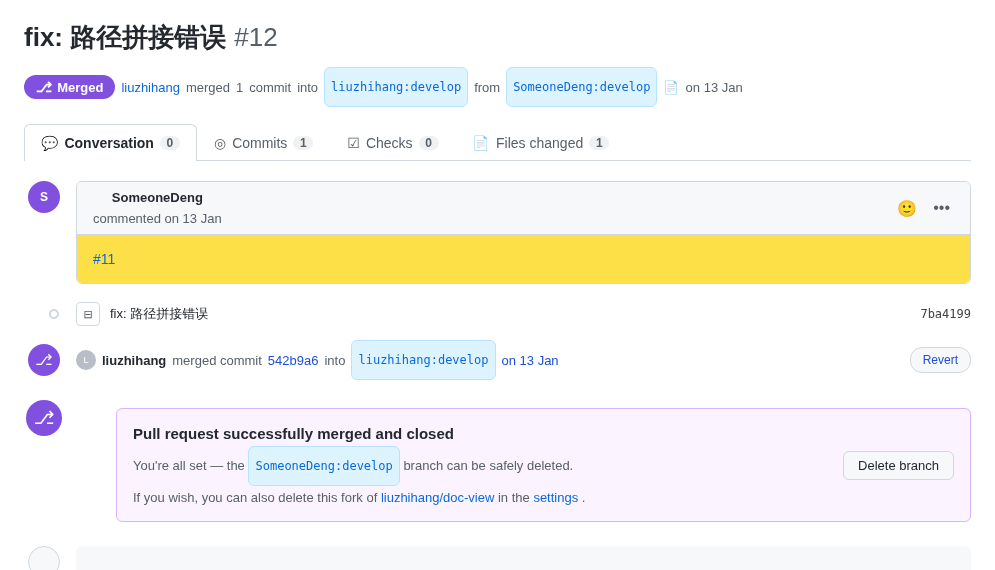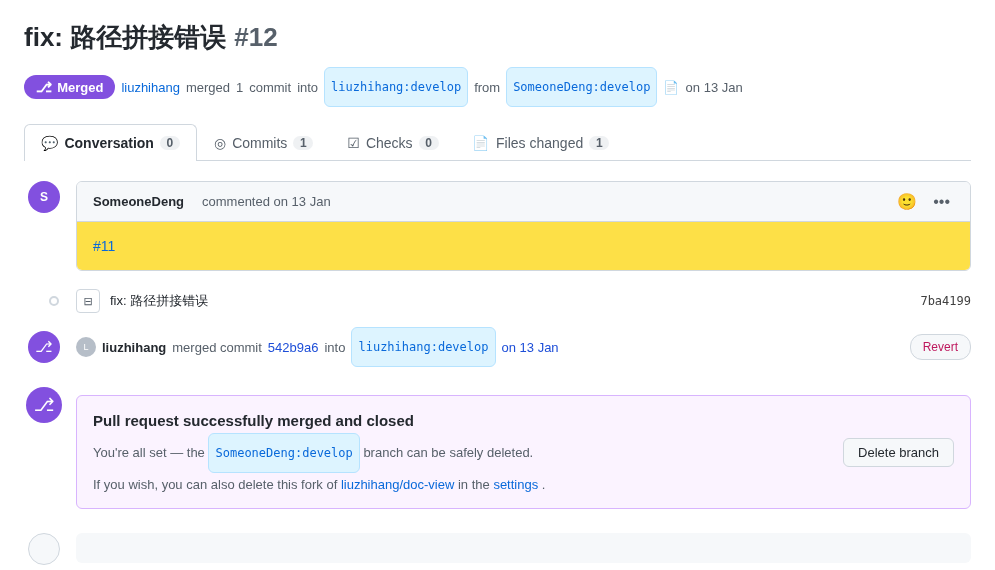--- a/index.html
+++ b/index.html
@@ -14,21 +14,21 @@
     
     .pr-title {
       font-size: 26px;
       font-weight: 400;
       margin-bottom: 12px;
       display: flex;
       align-items: center;
       gap: 8px;
     }
     .pr-title-text { font-weight: 600; }
-    .pr-number { color: #57606a; font-weight: 700; }
+    .pr-number { color: #57606a; font-weight: 400; }
 
     .pr-meta {
       display: flex;
       align-items: center;
       gap: 6px;
       font-size: 13px;
       color: #57606a;
       margin-bottom: 16px;
       flex-wrap: wrap;
     }
@@ -144,23 +144,24 @@
       display: flex;
       align-items: center;
       justify-content: space-between;
       background: #f6f8fa;
       border-bottom: 1px solid #d0d7de;
       padding: 8px 16px;
     }
     .comment-header-left {
       display: flex;
       align-items: center;
-      gap: 18px;
-      font-size: 13px;
-      color: #57606a;
+      gap: 6px;
+      font-size: 13px;
+      color: #57606a;
+      flex-direction: column;
     }
     .comment-header-left strong { color: #24292f; }
     .comment-header-right {
       display: flex;
       align-items: center;
       gap: 8px;
     }
     .icon-btn {
       background: none;
       border: none;
@@ -217,33 +218,34 @@
     .merged-row strong { color: #24292f; }
     .merged-row a { color: #1d4ed8; text-decoration: none; }
     .merged-row .revert-btn {
       margin-left: auto;
       padding: 5px 12px;
       border: 1px solid #d0d7de;
       border-radius: 12px;
       background: #f6f8fa;
       cursor: pointer;
       font-size: 12px;
-      color: #be185d;
+      color: #1d4ed8;
     }
 
     
     .merge-banner {
       display: flex;
       align-items: flex-start;
       gap: 12px;
       border: 1px solid #d8b4fe;
       border-radius: 6px;
       background: #fbf3ff;
       padding: 16px;
       margin-top: 8px;
+      margin-left: 40px;
     }
     .merge-banner-body { flex: 1; }
     .merge-banner-title {
       font-weight: 600;
       font-size: 15px;
       color: #24292f;
       margin-bottom: 4px;
     }
     .merge-banner-desc {
       font-size: 13px;

